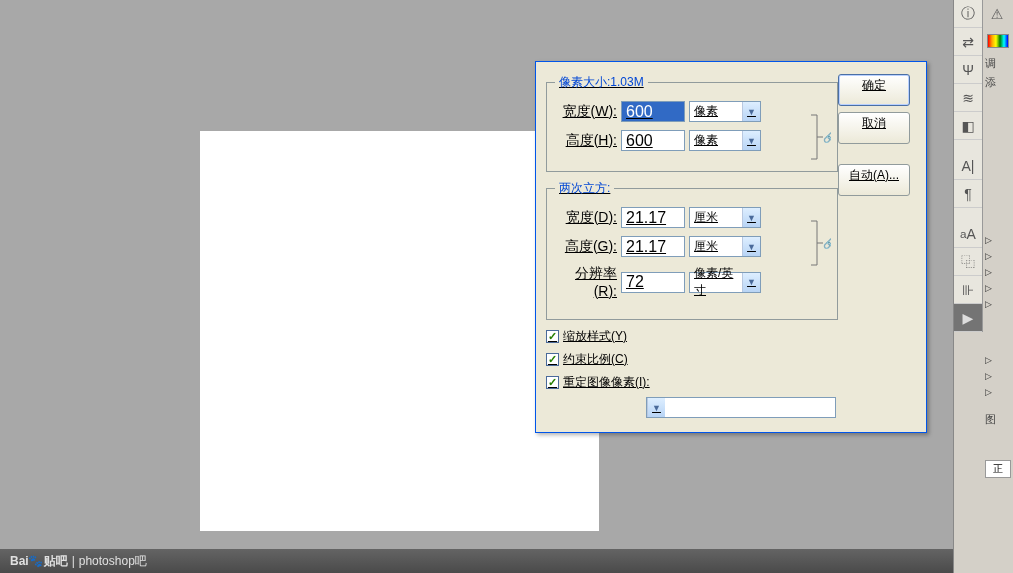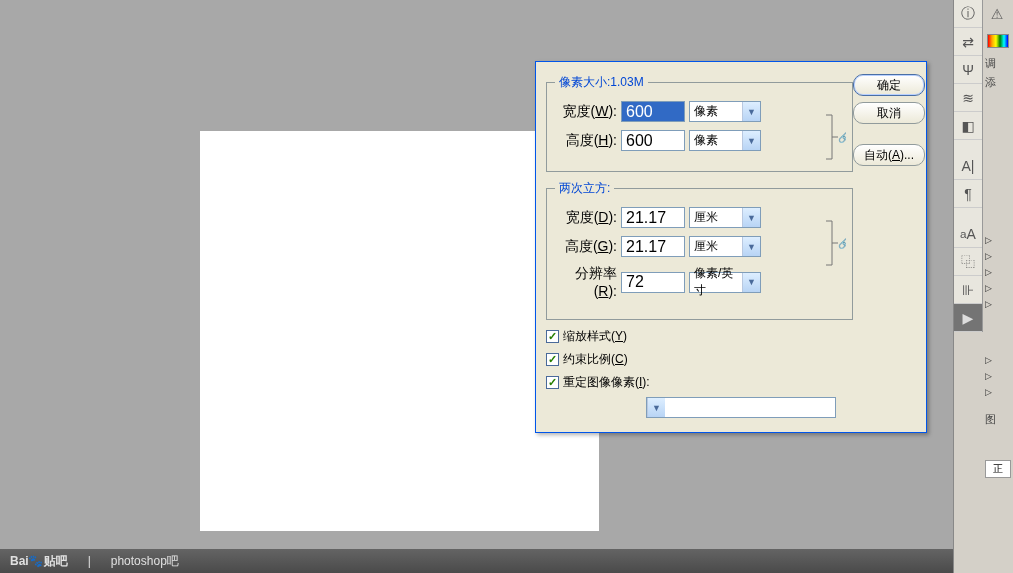--- a/index.html
+++ b/index.html
@@ -3,24 +3,24 @@
 <meta charset="utf-8">
 <style>
 * { box-sizing: border-box; margin: 0; padding: 0; }
 body { font-family: "Microsoft YaHei", Tahoma, sans-serif; font-size: 12px; background: #a8a8a8; width: 1013px; height: 573px; overflow: hidden; position: relative; }
 .workspace { position: absolute; left: 0; top: 0; width: 953px; height: 573px; background: #a8a8a8; }
 .canvas { position: absolute; left: 200px; top: 131px; width: 399px; height: 400px; background: #fff; }
 .dialog { position: absolute; left: 535px; top: 61px; width: 392px; background: #ece9d8; border: 1px solid #0055ea; box-shadow: 2px 2px 4px rgba(0,0,0,0.3); }
 .titlebar { height: 26px; background: linear-gradient(to bottom, #2a7cff 0%, #1855ea 45%, #1855ea 55%, #2a7cff 100%); display: flex; align-items: center; padding: 0 4px 0 8px; color: #fff; font-size: 13px; }
 .titlebar-text { flex: 1; }
 .close-btn { width: 20px; height: 20px; background: linear-gradient(to bottom, #ff9a8a, #e74c3c, #c0392b); border: 1px solid #fff; border-radius: 3px; display: flex; align-items: center; justify-content: center; color: #fff; font-weight: bold; font-size: 12px; cursor: pointer; }
-.dialog-body { padding: 12px 1px 14px 10px; display: flex; gap: 0; }
+.dialog-body { padding: 12px 16px 14px 10px; display: flex; gap: 0; text-decoration: underline; }
 .left-col { flex: 1; }
 .right-col { width: 72px; display: flex; flex-direction: column; gap: 6px; }
-.btn { height: 22px; background: linear-gradient(to bottom, #fff, #ece9d8); border: 1px solid #919b9c; border-radius: 10px; font-size: 12px; cursor: pointer; text-align: center; line-height: 20px; }
+.btn { height: 32px; background: linear-gradient(to bottom, #fff, #ece9d8); border: 1px solid #919b9c; border-radius: 3px; font-size: 12px; cursor: pointer; text-align: center; line-height: 20px; }
 .btn.primary { border: 1px solid #4a6fa5; box-shadow: 0 0 0 1px #b8d0ff inset; }
 fieldset { border: 1px solid #919b9c; padding: 10px 8px 12px 8px; margin-bottom: 8px; position: relative; }
 legend { color: #0046d5; font-size: 12px; padding: 0 4px; }
 .row { display: flex; align-items: center; margin-bottom: 8px; gap: 4px; }
 .row:last-child { margin-bottom: 0; }
 .lbl { width: 62px; text-align: right; font-size: 14px; }
 .lbl u { text-decoration: underline; }
 .inp { width: 64px; height: 21px; border: 1px solid #7f9db9; padding: 0 4px; font-size: 16px; }
 .inp.sel { background: #316ac5; color: #fff; }
 .sel-box { width: 72px; height: 21px; border: 1px solid #7f9db9; background: #fff; display: flex; align-items: center; font-size: 12px; cursor: pointer; }
@@ -33,21 +33,21 @@
 .resample-sel { width: 190px; height: 21px; border: 1px solid #7f9db9; background: #fff; display: flex; align-items: center; font-size: 12px; margin-left: 100px; cursor: pointer; }
 .resample-sel span { flex: 1; padding: 0 6px; }
 .right-panel { position: absolute; right: 0; top: 0; width: 60px; height: 573px; background: #d4d0c8; border-left: 1px solid #888; }
 .panel-strip { width: 29px; background: #e8e6de; border-right: 1px solid #999; float: left; }
 .panel-icon { width: 28px; height: 28px; display: flex; align-items: center; justify-content: center; border-bottom: 1px solid #ccc; font-size: 14px; color: #555; cursor: pointer; }
 .panel-icon.dark { background: #747474; color: #ddd; }
 .panel-right { width: 30px; float: right; }
 .swatch { width: 22px; height: 14px; background: linear-gradient(to right, red, orange, yellow, green, cyan, blue); margin: 6px auto; border: 1px solid #888; }
 .panel-txt { font-size: 11px; color: #444; padding: 2px; text-align: left; overflow: hidden; white-space: nowrap; }
 .tri-item { height: 16px; display: flex; align-items: center; font-size: 9px; color: #333; padding-left: 2px; }
-.footer { position: absolute; left: 0; bottom: 0; width: 953px; height: 24px; background: linear-gradient(to bottom, #646464, #4a4a4a); color: #e0e0e0; display: flex; align-items: center; padding: 0 10px; font-size: 12px; gap: 20px; margin-top: 28px; }
+.footer { position: absolute; left: 0; bottom: 0; width: 953px; height: 24px; background: linear-gradient(to bottom, #646464, #4a4a4a); color: #e0e0e0; display: flex; align-items: center; padding: 0 10px; font-size: 12px; gap: 4px; margin-top: 28px; }
 .footer-logo { font-weight: bold; }
 .sep { position: absolute; left: 953px; top: 0; width: 5px; height: 573px; background: #fff; border-left: 1px solid #888; border-right: 1px solid #888; }
 .norm-btn { position: absolute; right: 2px; top: 460px; width: 26px; height: 18px; border: 1px solid #999; background: #fff; font-size: 10px; text-align: center; line-height: 16px; }
 </style>
 </head>
 <body>
 
 <div class="workspace">
   <div class="canvas"></div>
 </div>

